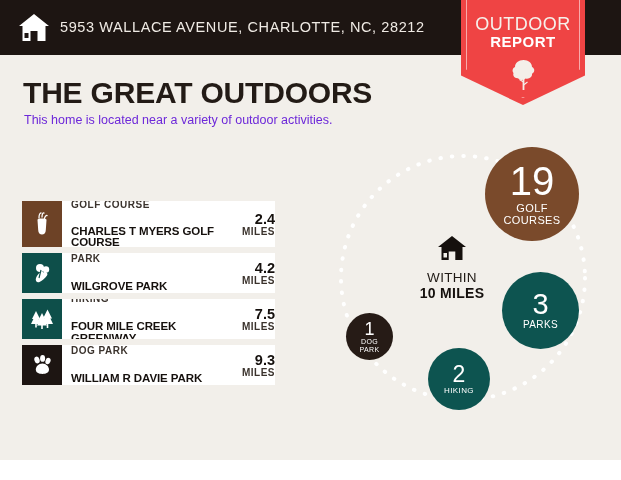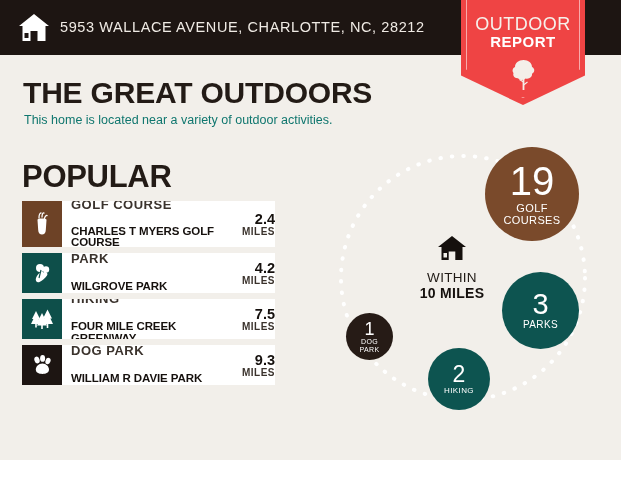--- a/index.html
+++ b/index.html
@@ -65,21 +65,21 @@
   }
 
   
   #title {
     position: absolute; left: 23px; top: 76px;
     font-size: 30px; font-weight: 700; color: #231b16;
     letter-spacing: -0.2px;
   }
   #subtitle {
     position: absolute; left: 24px; top: 113px;
-    font-size: 12.5px; color: #0f766e; font-weight: 400;
+    font-size: 12.5px; color: #6d28d9; font-weight: 400;
   }
 
   
   #popular-heading {
     position: absolute; left: 22px; top: 159px;
     font-size: 31px; font-weight: 700; color: #231b16;
     letter-spacing: -0.3px;
   }
   #list { position: absolute; left: 22px; top: 201px; width: 253px; }
   .row {
@@ -93,21 +93,21 @@
   .row-icon svg { display: block; }
   .ic-brown { background: #6d4226; }
   .ic-teal  { background: #0e4f4a; }
   .ic-dark  { background: #1d1512; }
   .row-text {
     flex: 1 1 auto; padding-left: 9px;
     display: flex; flex-direction: column; justify-content: center;
     overflow: hidden;
   }
   .row-cat {
-    font-size: 13px; font-weight: 700; color: #3b332d;
+    font-size: 10px; font-weight: 700; color: #3b332d;
     letter-spacing: 0.5px; line-height: 10px;
   }
   .row-name {
     font-size: 11.5px; font-weight: 700; color: #15100d;
     letter-spacing: -0.1px; line-height: 12.5px; margin-top: 16px;
   }
   .row-dist {
     flex: 0 0 52px; padding-right: 0;
     display: flex; flex-direction: column; justify-content: center;
     align-items: flex-end;
@@ -213,21 +213,20 @@
         <path d="M12.5 2 C7.5 2 4 5 4 9 C1.6 10 0.8 13 2.5 15 C1.5 17.5 3.5 20.5 7 20.2 C9 22.5 12.5 22.5 14.5 20.5 C18 21.5 21.5 19 21 15.8 C24 14.2 24 10.3 21 9 C21 5 17.5 2 12.5 2 Z" fill="#f4efe9"></path>
         <rect x="11.6" y="19" width="1.8" height="13" fill="#f4efe9"></rect>
         <path d="M12.5 24 L8.5 21.5 M12.5 27 L16.5 24" stroke="#f4efe9" stroke-width="1.1" fill="none"></path>
       </svg>
     </span>
   </div>
 
   <h1 id="title">THE GREAT OUTDOORS</h1>
   <p id="subtitle">This home is located near a variety of outdoor activities.</p>
 
-  <h2 id="popular-heading">POPULAR</h2>
 
   <div id="list">
 
     <div class="row" id="row-0">
       <div class="row-icon ic-brown">
         <svg width="22" height="24" viewBox="0 0 22 24">
           <path d="M8 6 C8 3 9 1 10 1 M11 5 C11 2 12 0.5 13 1 M13.5 6.5 C14 4 15.5 3 16 3.5" stroke="#ffffff" stroke-width="1.3" fill="none" stroke-linecap="round"></path>
           <path d="M6.5 8 C6.5 7 7.5 6.5 11 6.5 C14.5 6.5 15.5 7 15.5 8 L14.8 18 C14.8 21 13 22.5 11 22.5 C9 22.5 7.2 21 7.2 18 Z" fill="#ffffff"></path>
         </svg>
       </div>

